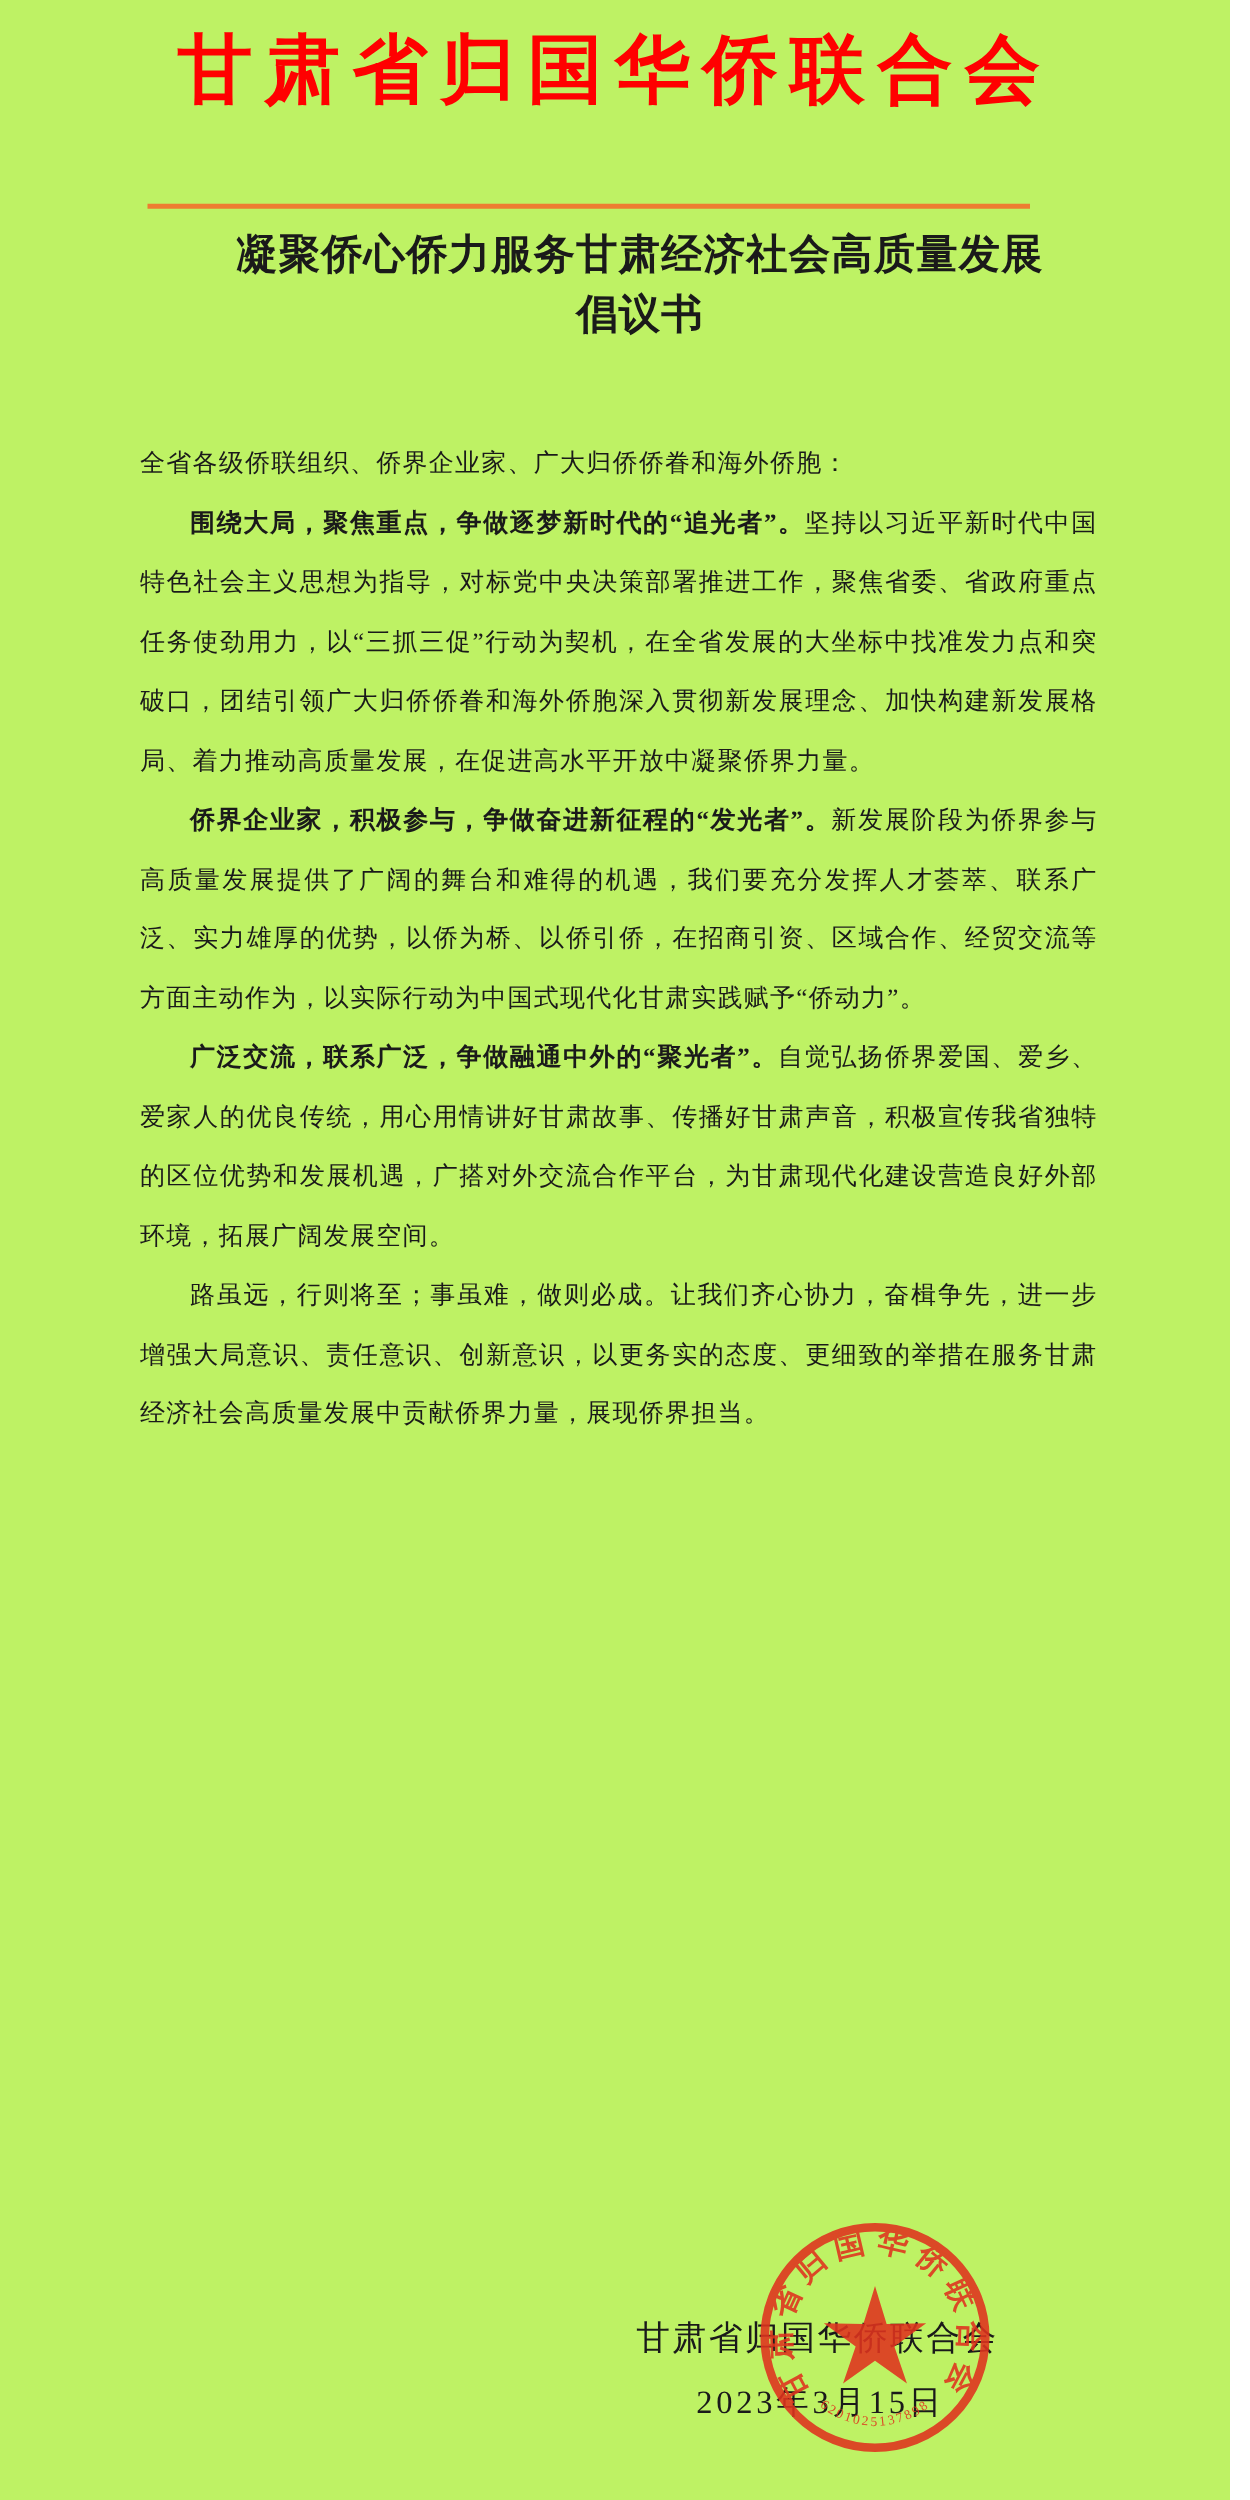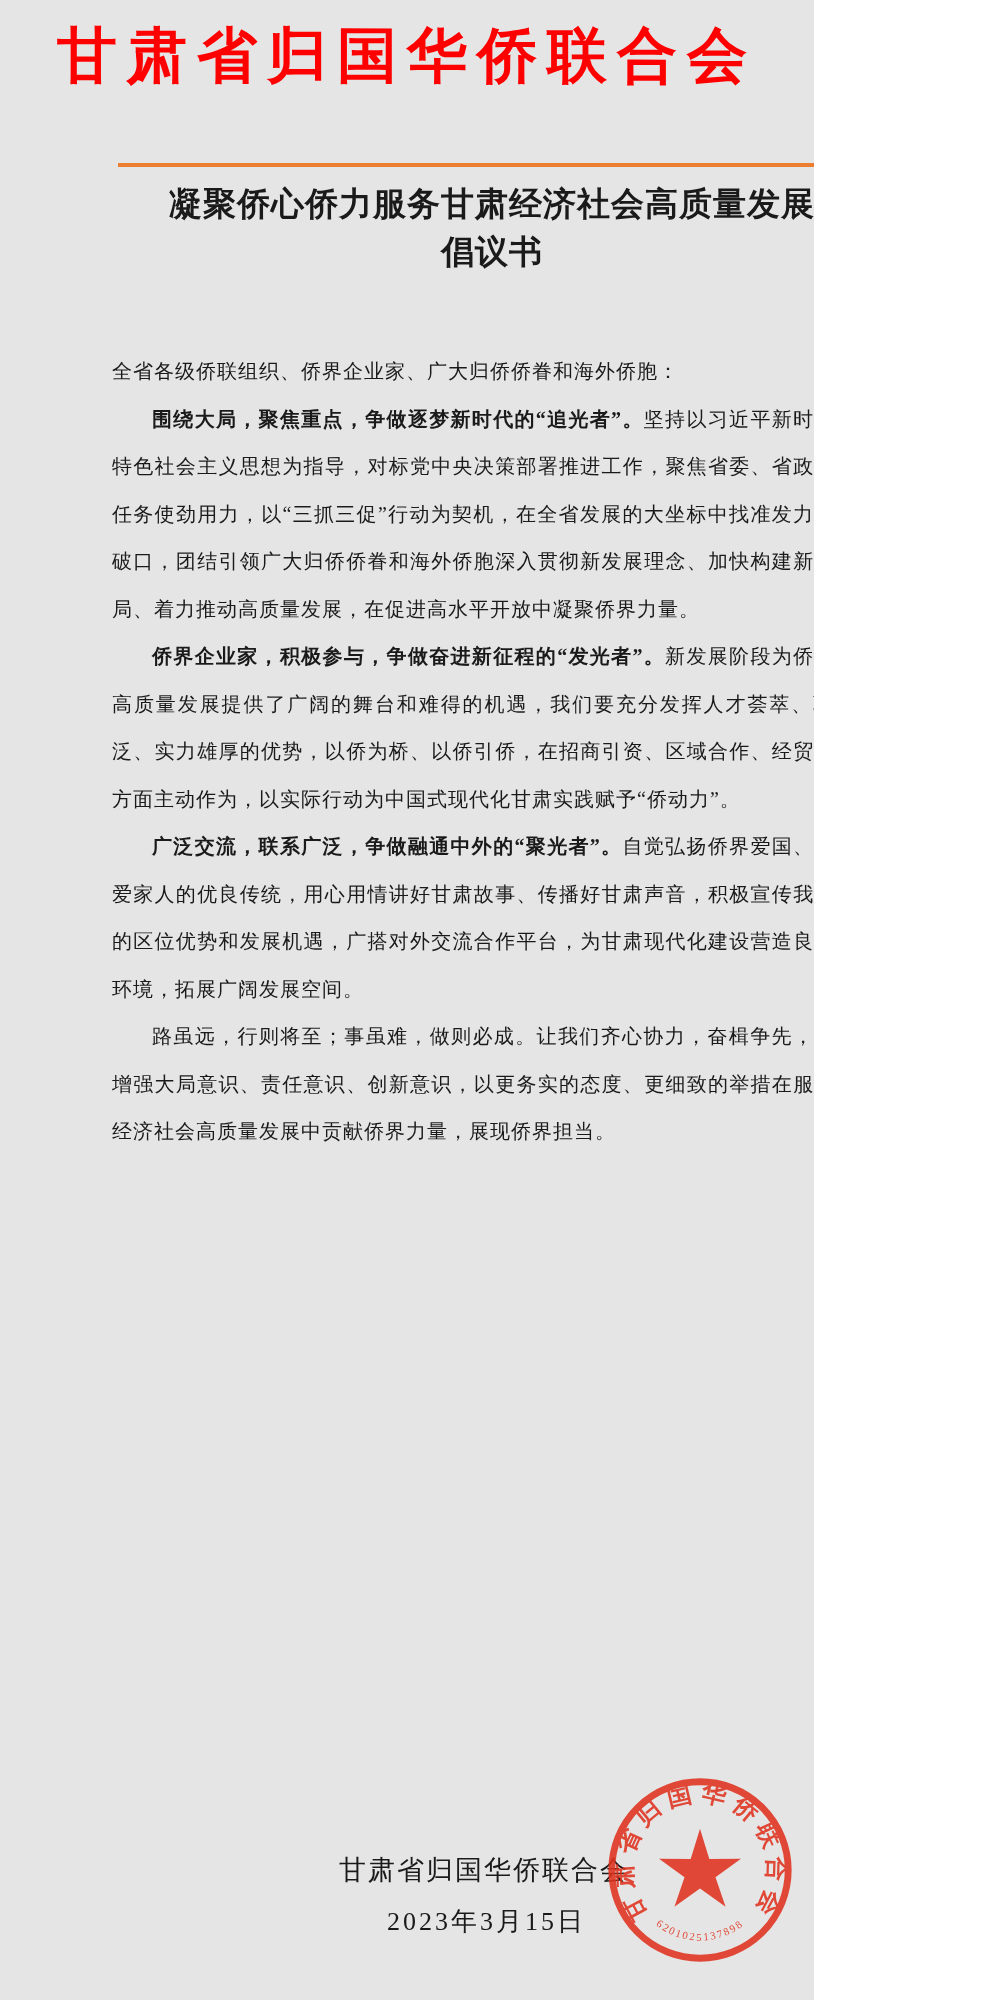--- a/index.html
+++ b/index.html
@@ -1,20 +1,20 @@
 <!DOCTYPE html>
 <html><head>
 <meta charset="utf-8">
 <style>
   html,body { margin:0; padding:0; }
   .page {
     position: relative;
-    width: 814px;
+    width: 984px;
     height: 2000px;
-    background: #e5e5e5;
+    background: #bef264;
     font-family: "Liberation Serif", "DejaVu Serif", serif;
     color: #1a1a1a;
     overflow: hidden;
   }
   .org-header {
     position: absolute;
     top: 16px; left: 0;
     width: 100%;
     text-align: center;
     font-size: 60px;
@@ -24,21 +24,21 @@
     white-space: nowrap;
   }
   .divider {
     position: absolute;
     top: 163px; left: 118px;
     width: 706px; height: 4px;
     background: #ed7d31;
   }
   .doc-title {
     position: absolute;
-    top: 180px; left: 52px;
+    top: 180px; left: 72px;
     width: 880px;
     text-align: center;
     font-size: 33px;
     font-weight: bold;
     line-height: 48px;
     letter-spacing: 1px;
   }
   .body-text {
     position: absolute;
     top: 348px; left: 112px;

